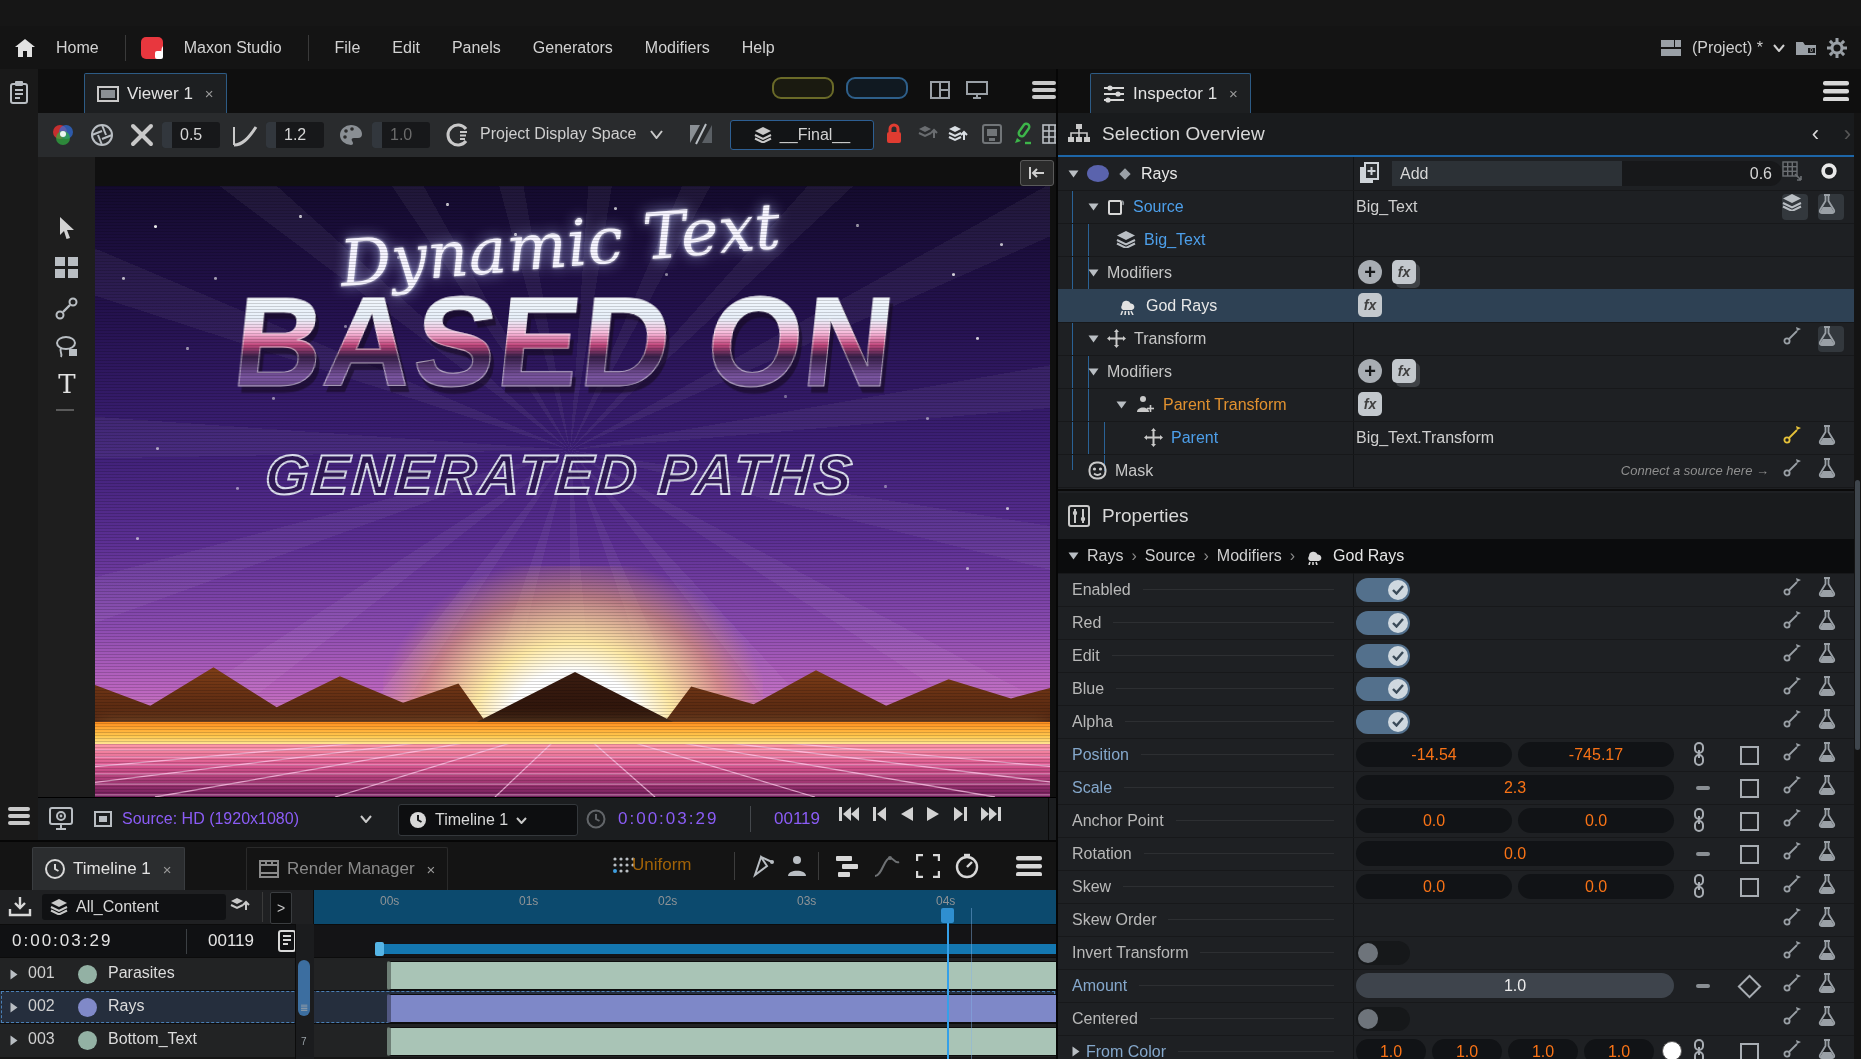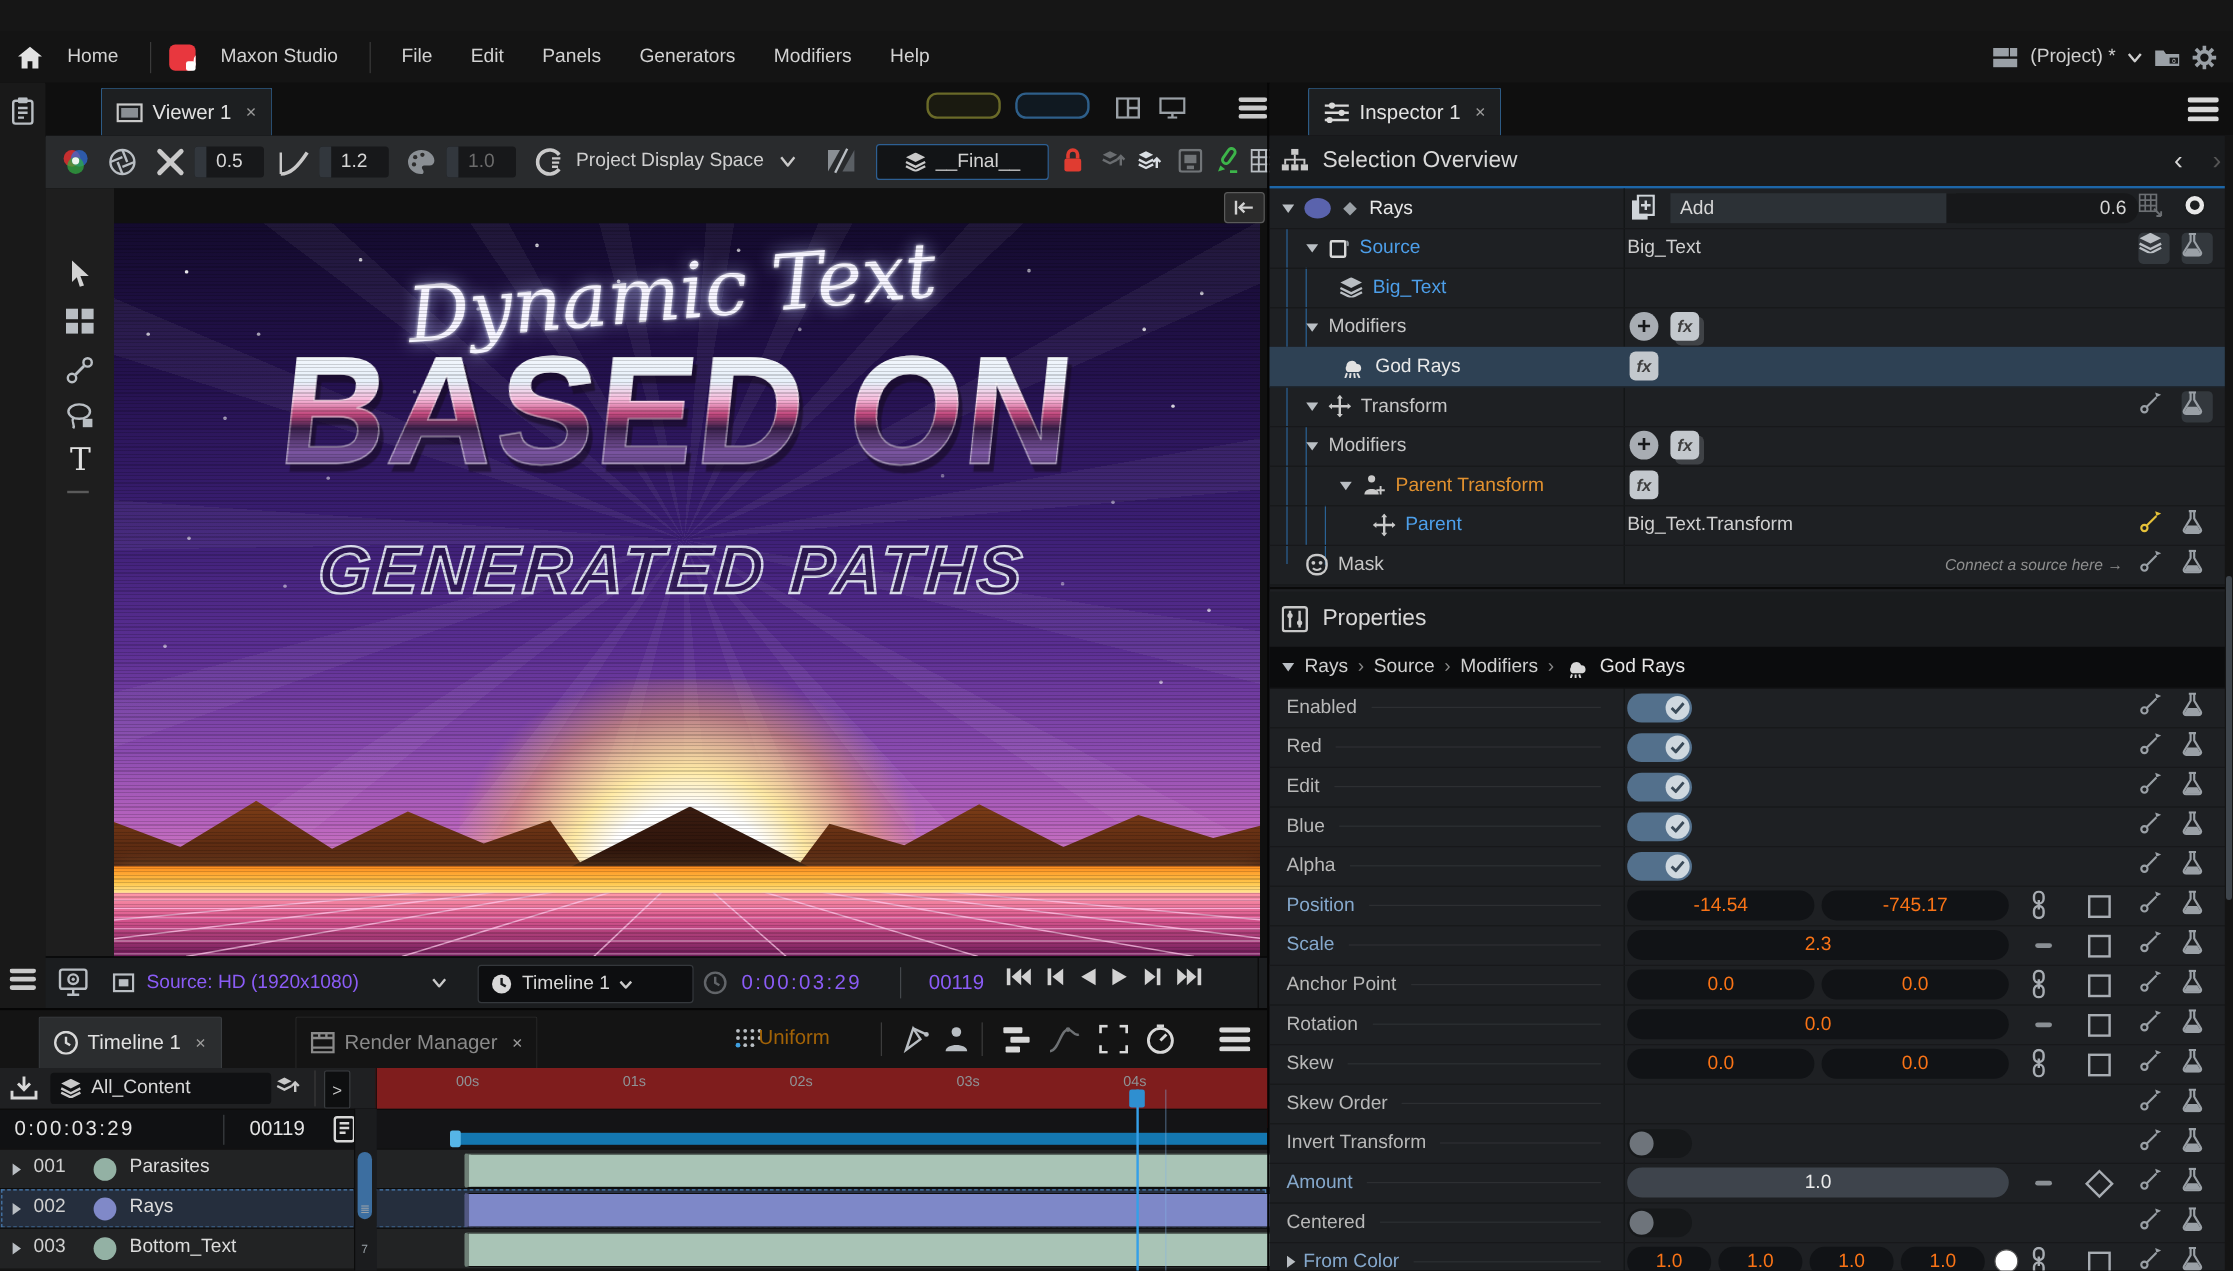--- a/index.html
+++ b/index.html
@@ -65,21 +65,21 @@
   .t-out{position:absolute;left:0;top:256px;width:930px;text-align:center;font-style:italic;font-weight:700;font-size:56px;letter-spacing:3px;
      color:rgba(18,10,30,.4);-webkit-text-stroke:2px rgba(232,238,248,.92);transform:skewX(-4deg);}
   
   .vbar{left:38px;top:797px;width:1018px;height:43px;background:#1b1d1f;border-top:1px solid #000;}
   .vtxt{color:#8b5cf6;font-size:16px;}
   .pill{position:absolute;top:6px;height:30px;background:#0d0e10;border:1px solid #34383c;border-radius:3px;display:flex;align-items:center;gap:8px;padding:0 10px;color:#d8d8d8;font-size:16px;}
   
   .timeline{left:0;top:840px;width:1056px;height:219px;background:#161616;border-top:2px solid #060606;}
   .tl-tabbar{position:absolute;left:0;top:0;width:1056px;height:48px;background:#141414;border-bottom:1px solid #060606;}
   .tl-row2{position:absolute;left:0;top:48px;width:1056px;height:34px;background:#1f2022;}
-  .tl-ruler{position:absolute;left:313px;top:48px;width:743px;height:50px;background:#7f1d1d;border-left:1px solid #0c0c0c;color:#8f9396;font-size:12px;}
+  .tl-ruler{position:absolute;left:313px;top:48px;width:743px;height:50px;background:#0c4a6e;border-left:1px solid #0c0c0c;color:#8f9396;font-size:12px;}
   .tl-tc{position:absolute;left:0;top:82px;width:313px;height:33px;background:#101113;border-top:1px solid #0c0c0c;color:#e4e4e4;font-size:17px;}
   .tl-tcr{position:absolute;left:313px;top:82px;width:743px;height:33px;background:#141416;border-top:1px solid #0c0c0c;}
   .workbar{position:absolute;left:68px;top:19px;height:10px;right:0;background:#1477b0;}
   .workhandle{position:absolute;left:62px;top:17px;width:9px;height:14px;background:#56b5e6;border-radius:2px;}
   .trk{position:absolute;left:0;width:1056px;height:33px;border-top:1px solid #0c0c0c;background:#222324;}
   .trk.sel{background:#252e3d;outline:1px dashed #4a7fb5;outline-offset:-2px;}
   .trk .name{color:#dcdcdc;font-size:16px;}
   .trk .num{color:#cfcfcf;font-size:16px;}
   .dot{width:19px;height:19px;border-radius:50%;}
   .bar{position:absolute;left:387px;top:3px;width:669px;height:27px;border:1px solid #0d0d0d;border-radius:2px;}

